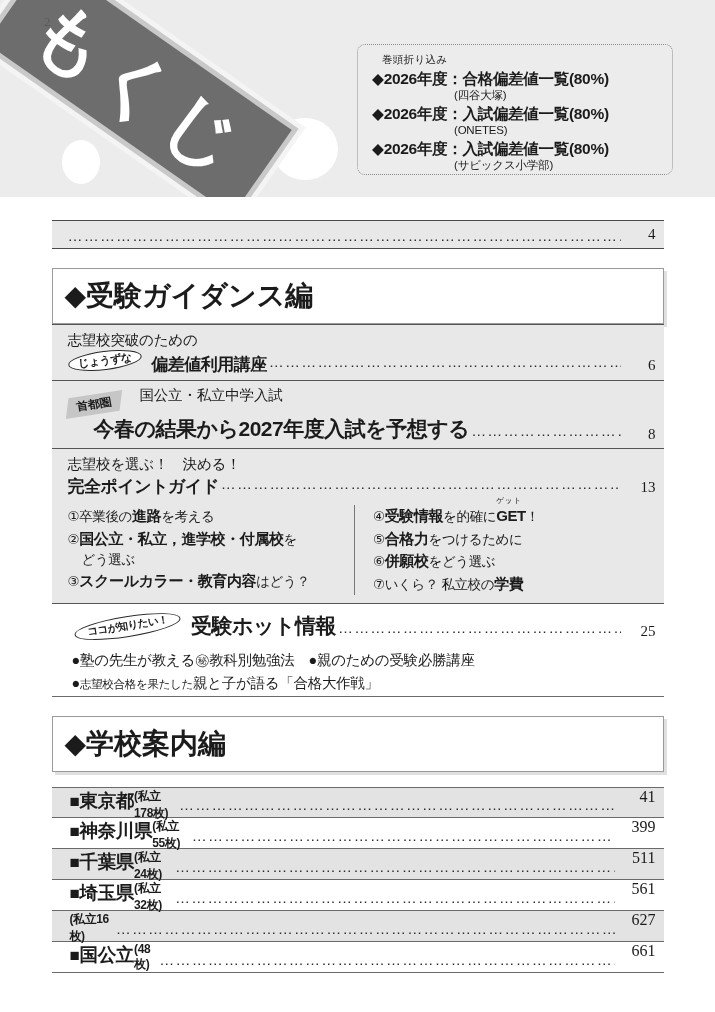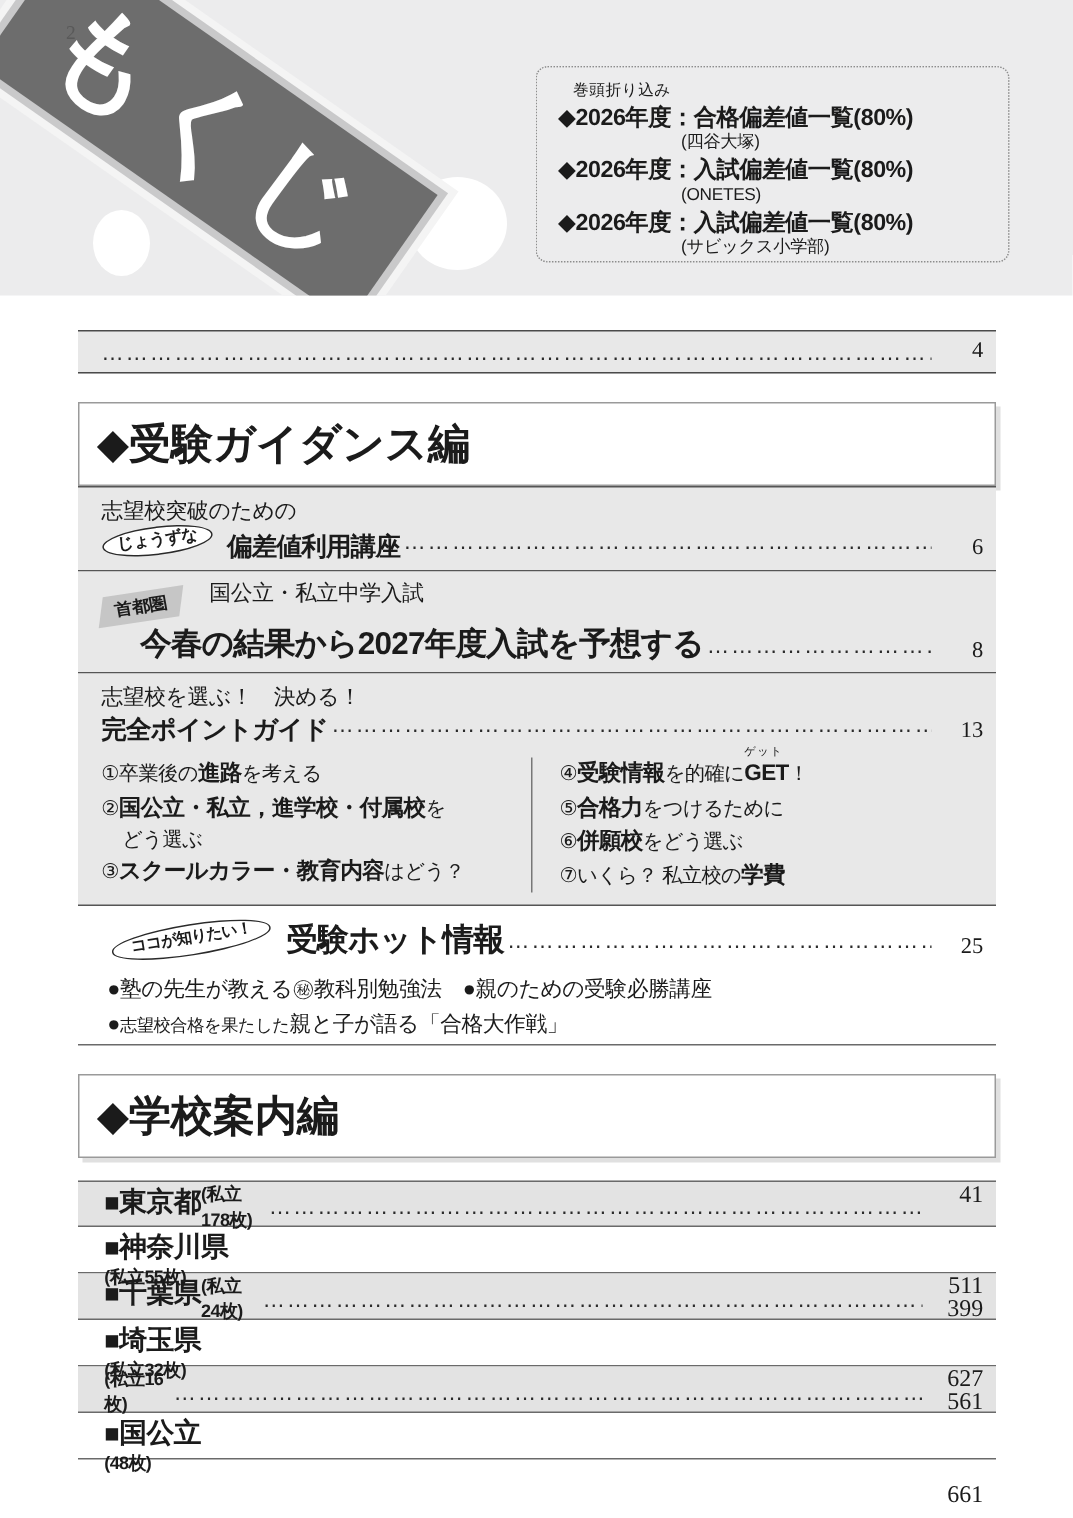--- a/index.html
+++ b/index.html
@@ -357,21 +357,21 @@
 
   
   .school-row {
     display: flex;
     height: 31px;
     padding: 0 8px 0 18px;
     box-sizing: border-box;
     border-bottom: 1px solid #6a6a6a;
   }
   .school-row.odd { background: #e3e3e3; }
-  .school-row.even { background: #ffffff; flex-direction: column; }
+  .school-row.even { background: #ffffff; }
   .school-row.firstrow { border-top: 1px solid #6a6a6a; }
   .school-row .sname {
     font-size: 18.5px;
     font-weight: bold;
     letter-spacing: -0.3px;
     white-space: nowrap;
   }
   .school-row .scount {
     font-size: 12px;
     font-weight: bold;

